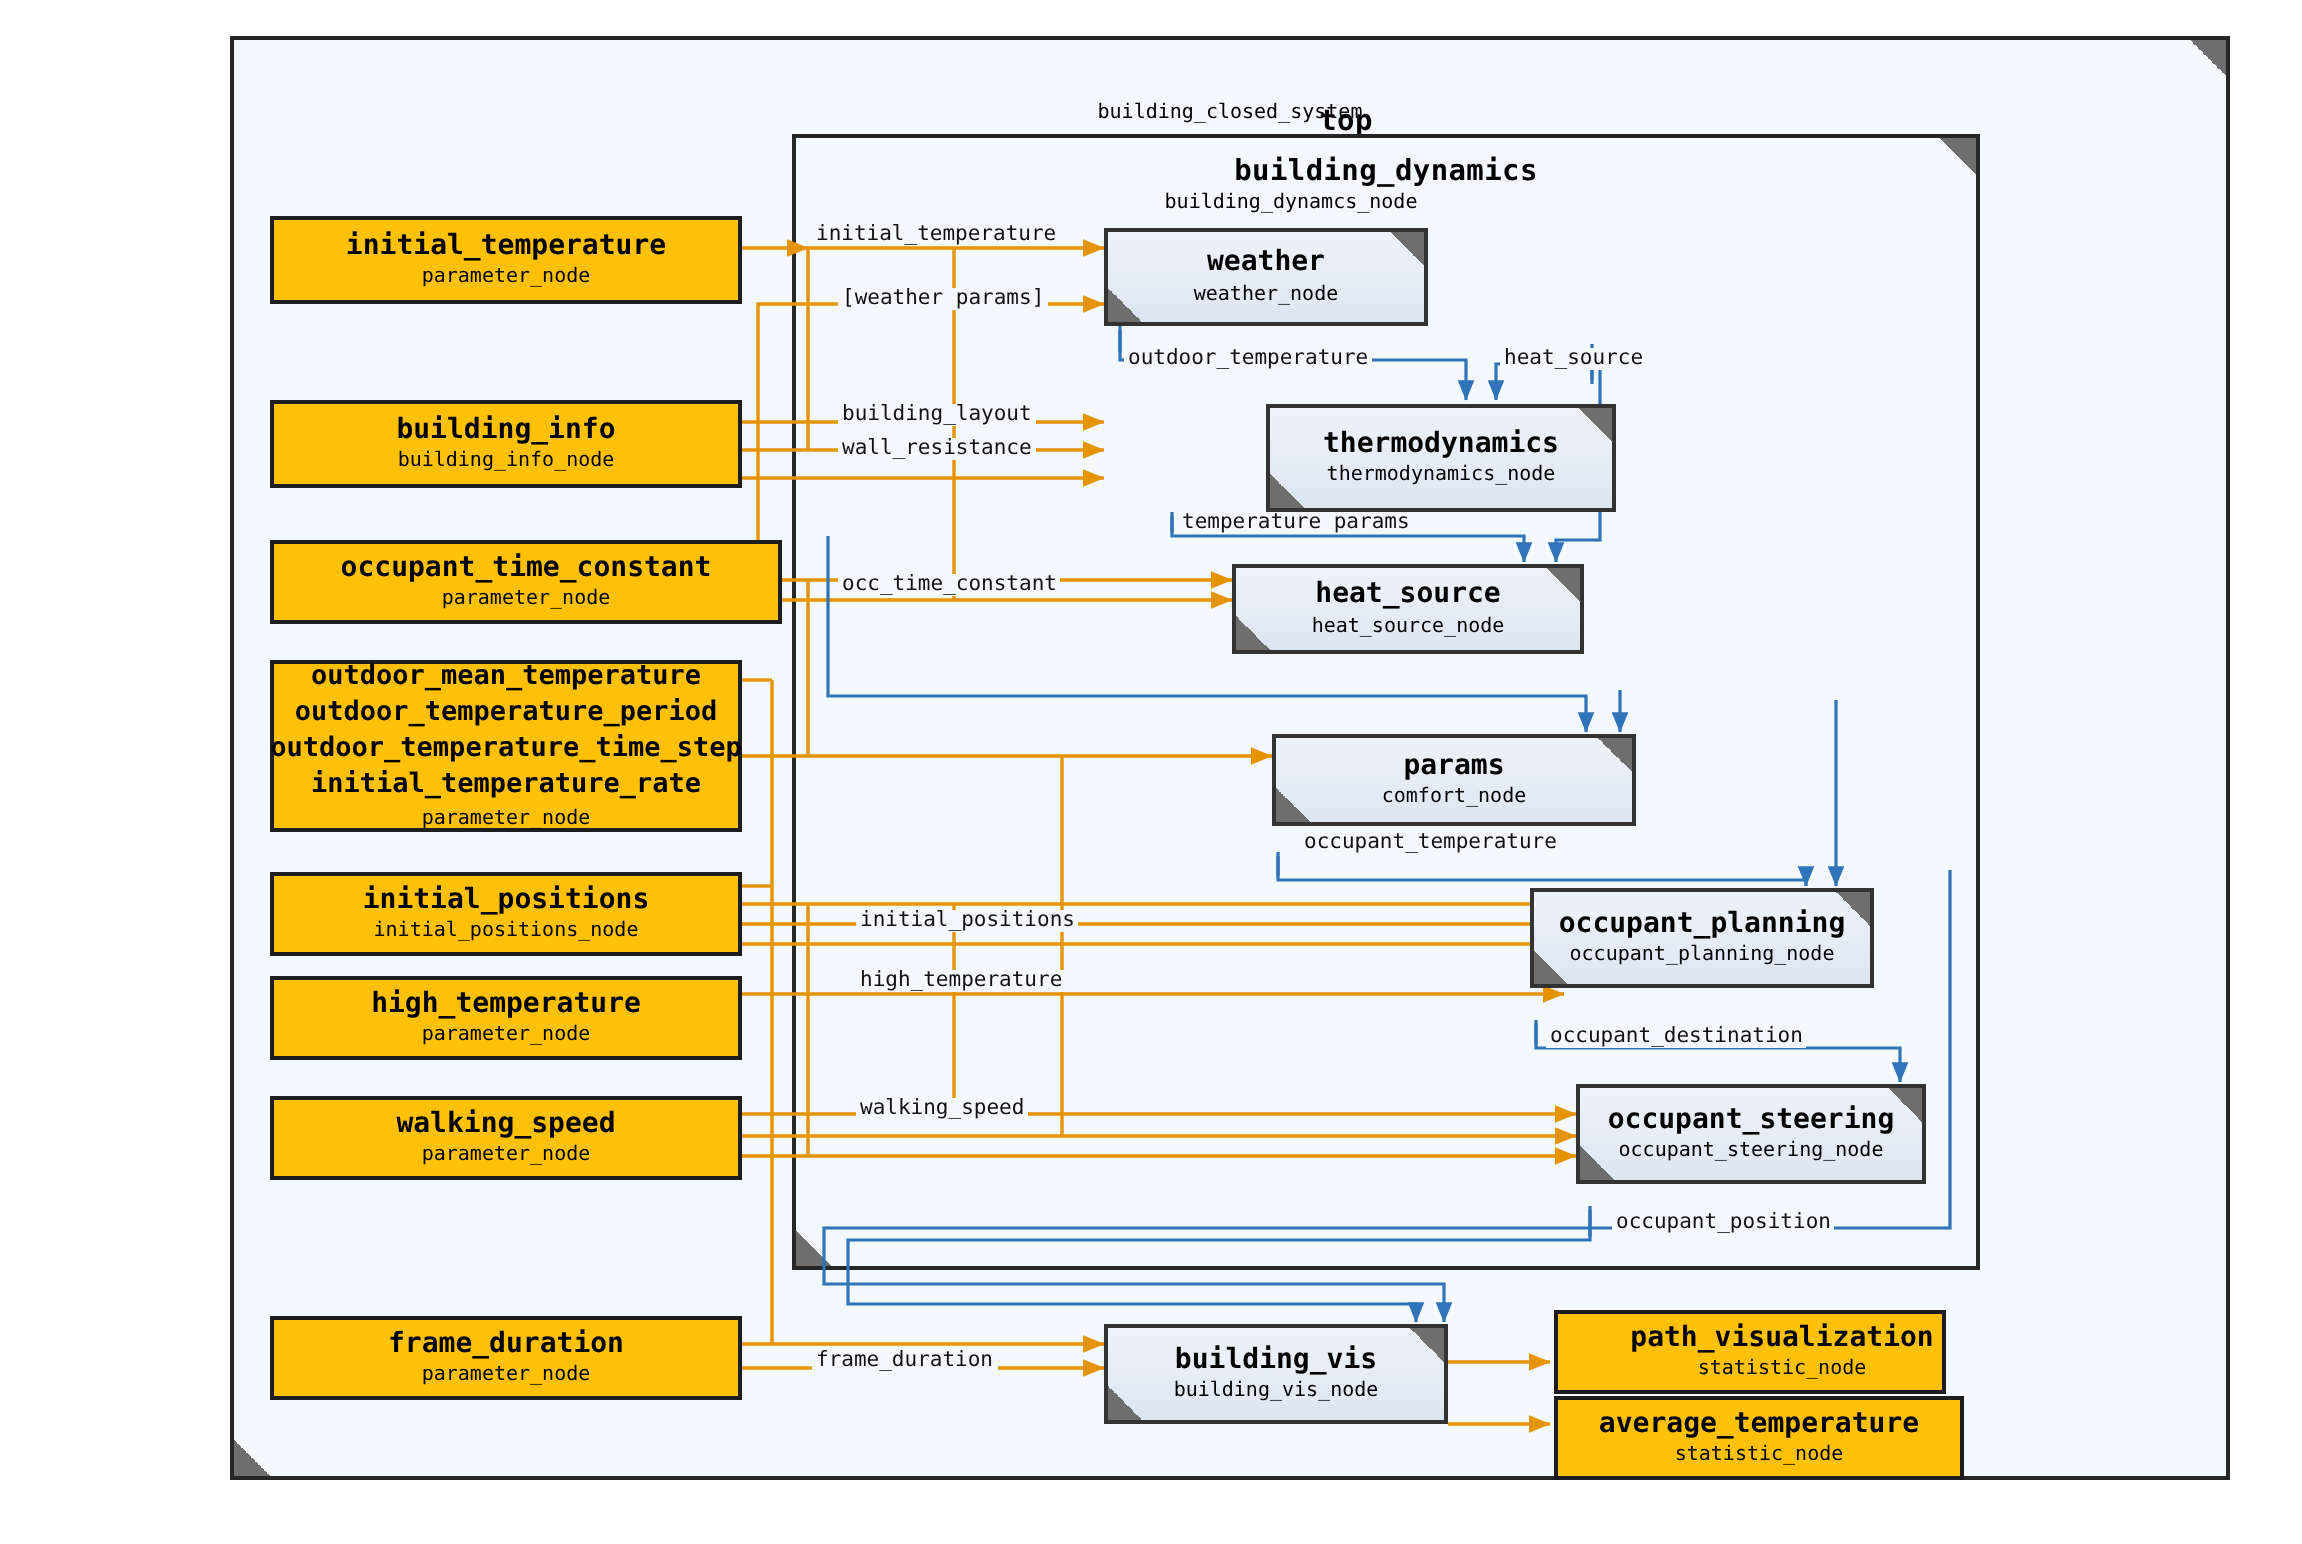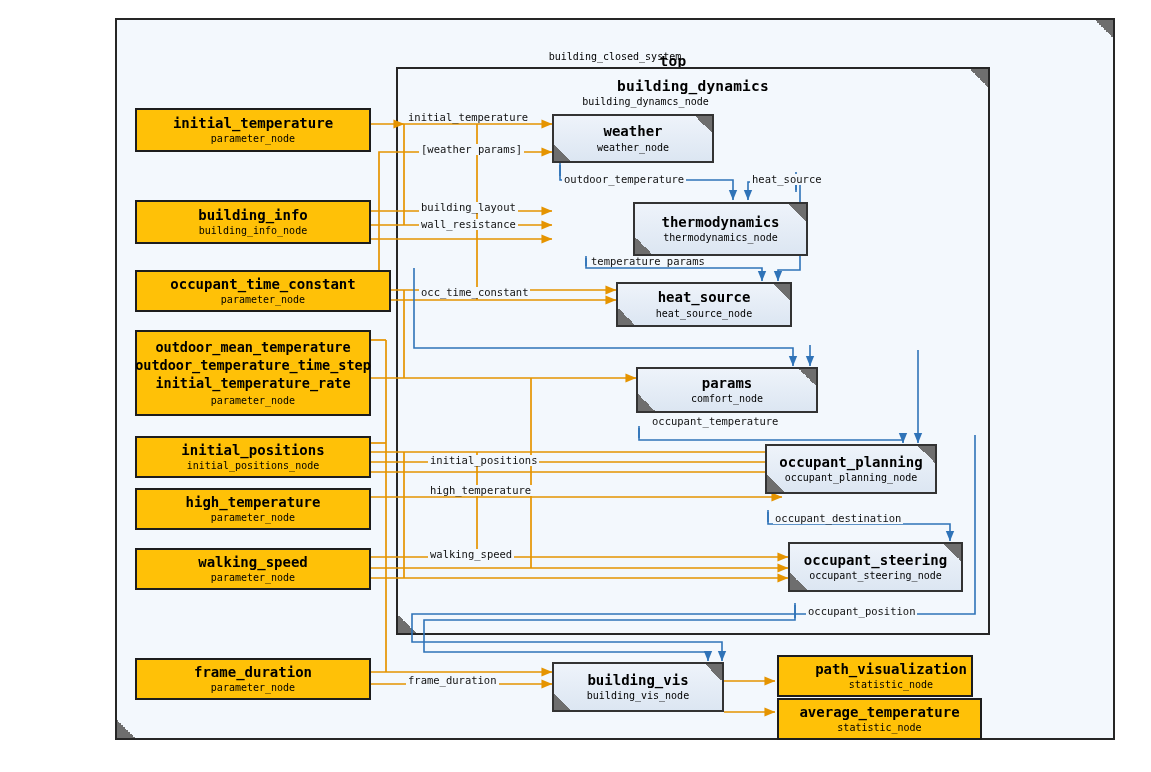--- a/index.html
+++ b/index.html
@@ -184,20 +184,21 @@
     <div class="sub">building_info_node</div>
   </div>
 
   <div class="node param" style="left:135px;top:270px;width:256px;height:42px;">
     <div class="title">occupant_time_constant</div>
     <div class="sub">parameter_node</div>
   </div>
 
   <div class="node param multiline" style="left:135px;top:330px;width:236px;height:86px;">
     <div class="title">outdoor_mean_temperature</div>
+    <div class="title">outdoor_temperature_period</div>
     <div class="title">outdoor_temperature_time_step</div>
     <div class="title">initial_temperature_rate</div>
     <div class="sub">parameter_node</div>
   </div>
 
   <div class="node param" style="left:135px;top:436px;width:236px;height:42px;">
     <div class="title">initial_positions</div>
     <div class="sub">initial_positions_node</div>
   </div>
 

